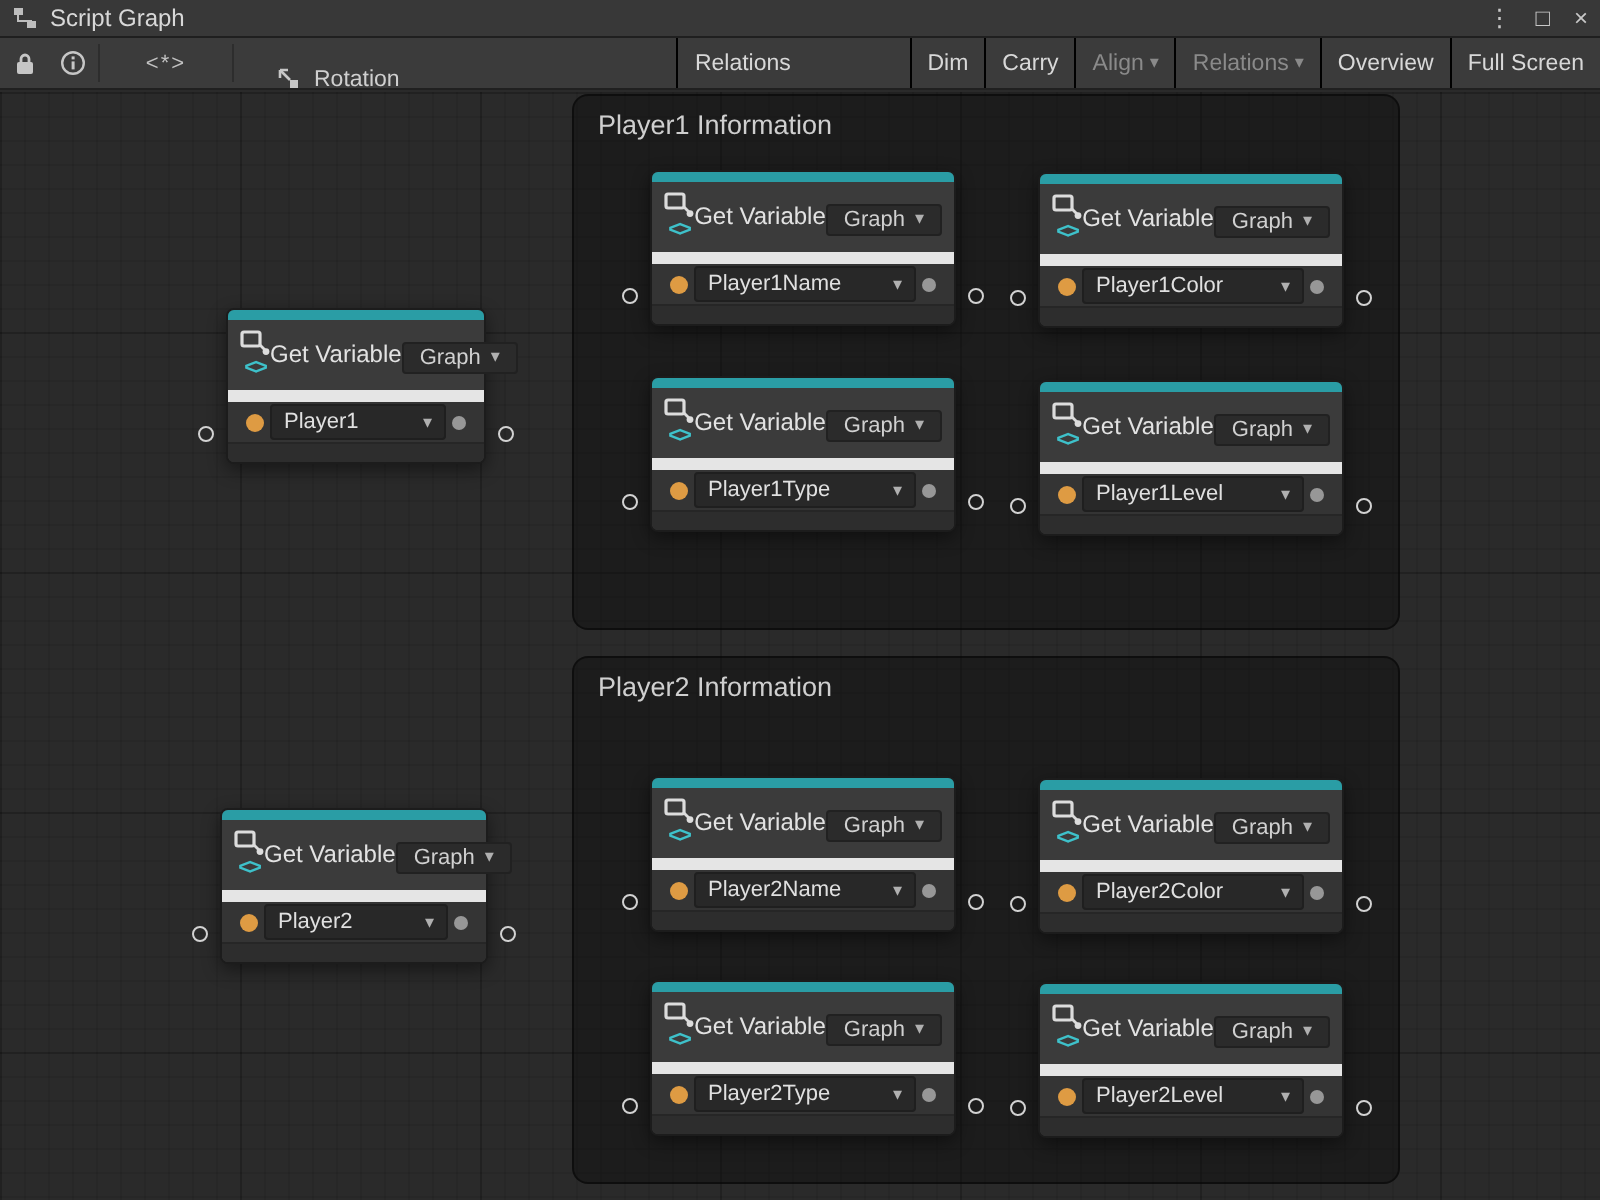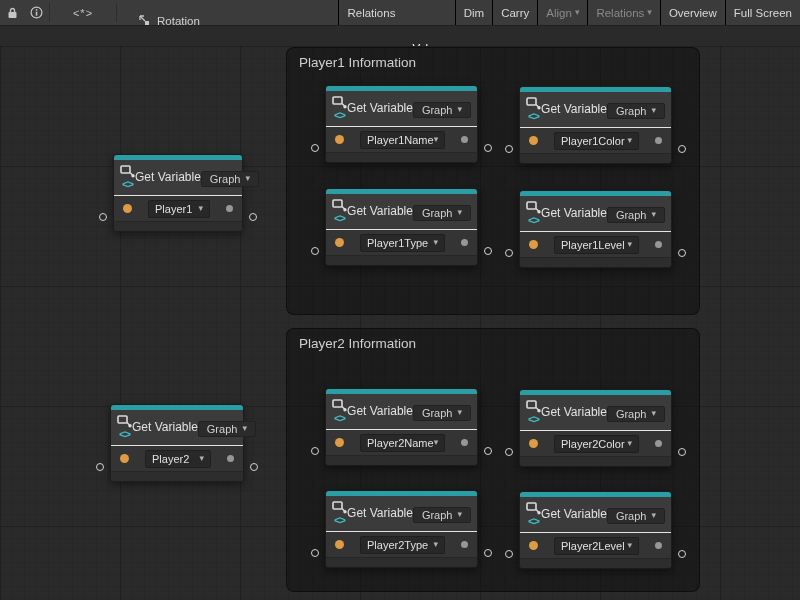--- a/index.html
+++ b/index.html
@@ -52,39 +52,52 @@
   .node { position:absolute; background:#3b3b3b; border:1px solid #1c1c1c; border-radius:4px;
           box-shadow:0 3px 9px rgba(0,0,0,0.45); }
   .node-strip { height:5px; background:#2a9da5; border-radius:3px 3px 0 0; }
   .node-head { display:flex; padding:4px 6px 5px 6px; }
   .node-icon { width:24px; display:flex; flex-direction:column; align-items:center; gap:1px; padding-top:1px; }
   .node-brackets { color:#3ec1ca; font-weight:bold; font-size:11px; letter-spacing:-1px; line-height:1; }
   .node-head-text { flex:1; display:flex; flex-direction:row; align-items:center; }
   .node-title { font-size:12px; color:#e2e2e2; line-height:15px; white-space:nowrap; }
   .node-scope { margin-top:3px; display:flex; align-items:center; gap:5px; background:#2b2b2b;
                 border:1px solid #212121; border-radius:2px; padding:1px 8px; font-size:11px; color:#d0d0d0; }
-  .node-port-row { display:flex; align-items:center; gap:16px; height:26px; padding:0 9px;
-                   background:#343434; border-top:1px solid #e5e5e5; }
+  .node-port-row { display:flex; align-items:center; gap:3px; height:26px; padding:0 9px;
+                   background:#343434; border-top:6px solid #e5e5e5; }
   .port-in { width:9px; height:9px; border-radius:50%; background:#de9b43; flex:0 0 auto; }
   .port-out-dot { width:7px; height:7px; border-radius:50%; background:#979797; flex:0 0 auto; }
   .var-dropdown { flex:1; display:flex; align-items:center; justify-content:space-between;
                   background:#282828; border:1px solid #1f1f1f; border-radius:2px;
                   padding:2px 6px; font-size:11px; color:#e0e0e0; white-space:nowrap; }
   .node-footer { height:10px; background:#2d2d2d; border-top:1px solid #262626; border-radius:0 0 3px 3px; }
   .outer-circle { position:absolute; top:58px; width:8px; height:8px; border-radius:50%;
                   border:1.5px solid #d2d2d2; background:transparent; }
   .outer-circle.left { left:-15px; }
   .outer-circle.right { right:-15px; }
   .dd-arrow { font-size:9px; color:#b0b0b0; line-height:1; }
 </style>
 </head>
 <body>
 
 <div class="window">
 
+  <div class="titlebar">
+    <svg width="13" height="12" viewBox="0 0 13 12">
+      <rect x="1" y="1" width="4.5" height="3.5" fill="#bdbdbd"></rect>
+      <rect x="7.5" y="7.5" width="4.5" height="3.5" fill="#bdbdbd"></rect>
+      <path d="M3 4.5 v3 h6.5 v1" stroke="#bdbdbd" stroke-width="1" fill="none"></path>
+    </svg>
+    <span class="titlebar-title">Script Graph</span>
+    <div class="win-controls">
+      <span>⋮</span>
+      <span>□</span>
+      <span>×</span>
+    </div>
+  </div>
 
   <div class="toolbar">
     <div class="tb-icon-btn">
       <svg width="11" height="12" viewBox="0 0 11 12">
         <rect x="1.5" y="5" width="8" height="6" rx="1" fill="#c6c6c6"></rect>
         <path d="M3.5 5 V3.5 a2 2 0 0 1 4 0 V5" fill="none" stroke="#c6c6c6" stroke-width="1.4"></path>
       </svg>
     </div>
     <div class="tb-icon-btn">
       <svg width="13" height="13" viewBox="0 0 13 13">

